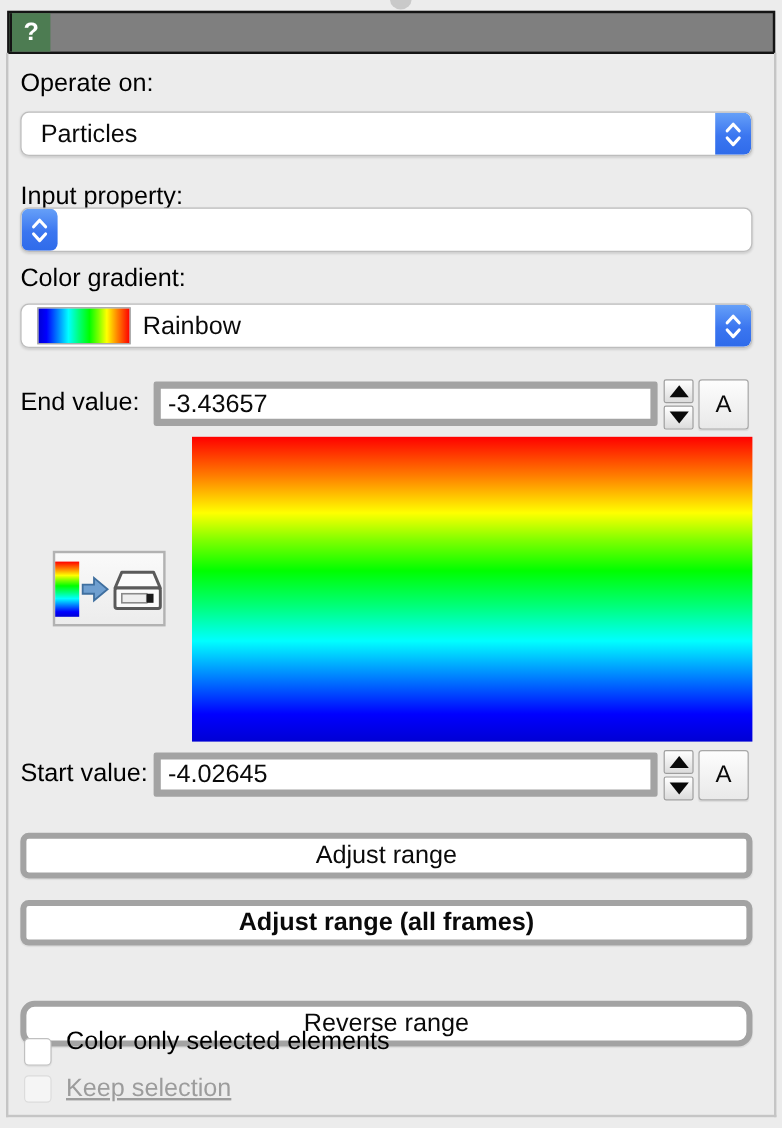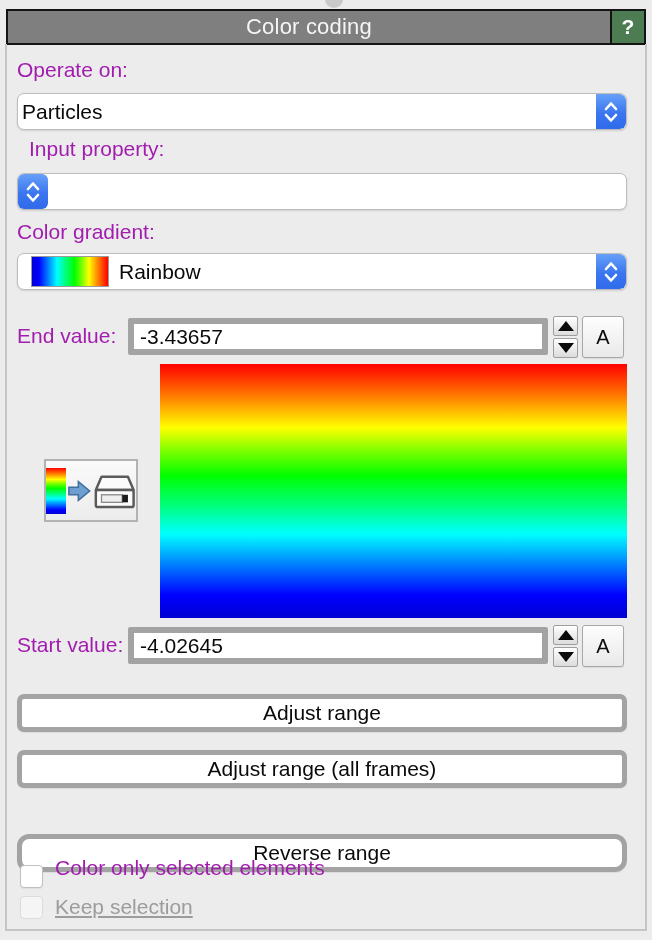--- a/index.html
+++ b/index.html
@@ -29,32 +29,32 @@
     color:#fff;font-size:21px;font-weight:bold;
     display:flex;align-items:center;justify-content:center;
   }
 
   
   .frame{
     left:5px;top:44px;width:642px;height:887px;
     border:2px solid #c5c5c5;border-top:none;background:transparent;
   }
 
-  .lbl{font-size:21px;color:#a21caf;white-space:nowrap;}
+  .lbl{font-size:21px;color:#000000;white-space:nowrap;}
   .lbl.disabled{color:#9c9c9c;}
 
   
   .combo{
     left:17px;width:610px;height:37px;
     background:#ffffff;border:1px solid #bdbdbd;border-radius:7px;
     box-shadow:0 1px 2px rgba(0,0,0,.12);
     display:flex;align-items:center;font-size:21px;color:#0a0a0a;
     overflow:hidden;
   }
-  .combo .combo-text{padding-left:4px;flex:1;}
+  .combo .combo-text{padding-left:16px;flex:1;}
   .combo .cap{
     width:30px;align-self:stretch;flex:0 0 30px;
     background:linear-gradient(180deg,#66a0f8 0%,#3b76f0 55%,#2f6bea 100%);
     border-radius:0 6px 6px 0;
     display:flex;align-items:center;justify-content:center;
   }
   .swatch{
     width:76px;height:29px;margin-left:13px;flex:0 0 76px;
     border:1px solid #9a9a9a;
   }
@@ -113,38 +113,37 @@
     box-shadow:0 1px 1px rgba(0,0,0,.06);
   }
   .cb.disabled{background:#f5f5f5;border-color:#dcdcdc;box-shadow:none;}
 </style>
 </head>
 <body>
 
 <div class="abs top-dot"></div>
 
 <div class="abs titlebar">
-  <div class="title">Color coding</div>
   <div class="help-btn">?</div>
 </div>
 
 <div class="abs frame"></div>
 
 <div class="abs lbl" style="left:17px;top:58px;">Operate on:</div>
 <div class="abs combo" style="top:93px;">
   <span class="combo-text">Particles</span>
   <span class="cap">
     <svg width="14" height="22" viewBox="0 0 14 22">
         <polyline points="2,8 7,2.5 12,8" fill="none" stroke="#fff" stroke-width="2.6" stroke-linecap="round" stroke-linejoin="round"></polyline>
         <polyline points="2,14 7,19.5 12,14" fill="none" stroke="#fff" stroke-width="2.6" stroke-linecap="round" stroke-linejoin="round"></polyline>
       </svg>
   </span>
 </div>
 
-<div class="abs lbl" style="left:17px;top:137px;margin-left:12px;">Input property:</div>
+<div class="abs lbl" style="left:17px;top:152px;">Input property:</div>
 <div class="abs combo" style="top:173px;">
   <span class="cap">
     <svg width="14" height="22" viewBox="0 0 14 22">
         <polyline points="2,8 7,2.5 12,8" fill="none" stroke="#fff" stroke-width="2.6" stroke-linecap="round" stroke-linejoin="round"></polyline>
         <polyline points="2,14 7,19.5 12,14" fill="none" stroke="#fff" stroke-width="2.6" stroke-linecap="round" stroke-linejoin="round"></polyline>
       </svg>
   </span>
 </div>
 
 <div class="abs lbl" style="left:17px;top:220px;">Color gradient:</div>
@@ -188,20 +187,20 @@
 <input class="abs field" style="top: 627px;" value="-4.02645">
 <div class="abs spin" style="left:553px;top:625px;">
     <span class="tri-up"></span>
   </div>
 <div class="abs spin" style="left:553px;top:647px;">
     <span class="tri-down"></span>
   </div>
 <div class="abs auto-btn" style="left:582px;top:625px;">A</div>
 
 <div class="abs wbtn" style="top:694px;">Adjust range</div>
-<div class="abs wbtn" style="top:750px;">Adjust range (all frames)</div>
+<div class="abs wbtn" style="top:750px;font-weight:bold;">Adjust range (all frames)</div>
 <div class="abs wbtn" style="top:834px;border-radius:12px;">Reverse range</div>
 
 <div class="abs cb" style="left:20px;top:865px;"></div>
 <div class="abs lbl" style="left:55px;top:856px;">Color only selected elements</div>
 
 <div class="abs cb disabled" style="left:20px;top:896px;"></div>
 <div class="abs lbl disabled" style="left:55px;top:895px;text-decoration:underline;">Keep selection</div>
 
 </body></html>

